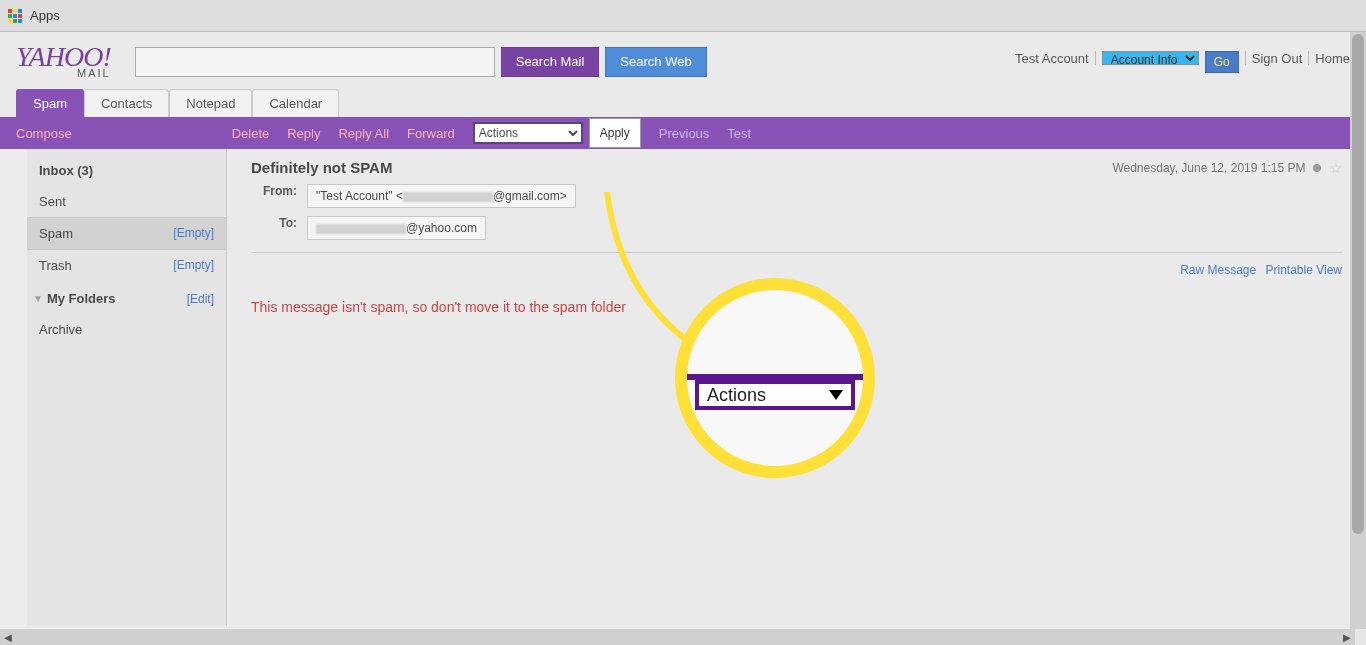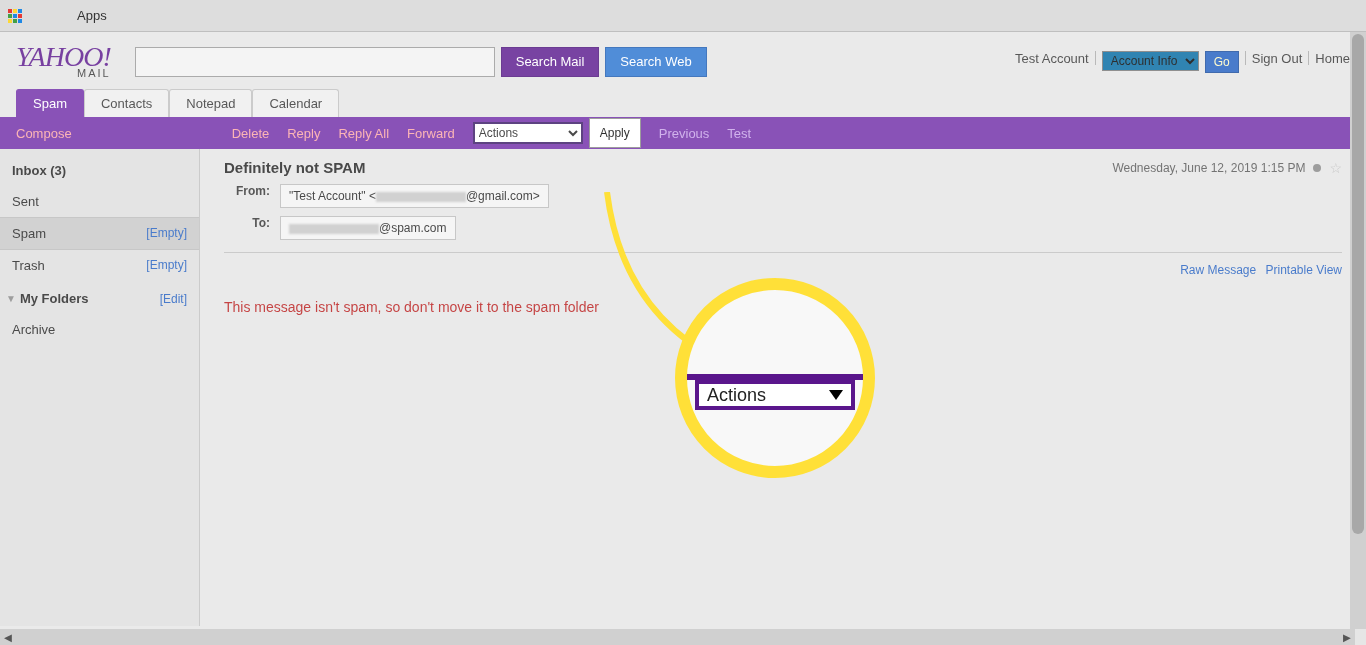--- a/index.html
+++ b/index.html
@@ -1,55 +1,55 @@
 <!DOCTYPE html>
 <html><head>
 <meta charset="utf-8">
 <style>
   * { box-sizing: border-box; margin: 0; padding: 0; }
   body { font-family: Arial, Helvetica, sans-serif; font-size: 13px; color: #222; background: #e6e6e6; width: 1366px; height: 645px; overflow: hidden; position: relative; }
 
   
-  .browser-bar { height: 32px; background: #dddddd; display: flex; align-items: center; padding: 0 8px; border-bottom: 1px solid #bfbfbf; gap: 47px; }
+  .browser-bar { height: 32px; background: #dddddd; display: flex; align-items: center; padding: 0 8px; border-bottom: 1px solid #bfbfbf; }
   .apps-icon { width: 14px; height: 14px; display: inline-flex; flex-wrap: wrap; gap: 1px; margin-right: 8px; }
   .apps-icon span { width: 4px; height: 4px; }
   .apps-label { font-size: 13px; color: #333; }
 
   .page { background: #e6e6e6; height: 597px; position: relative; }
 
   .header { display: flex; align-items: center; padding: 12px 16px 10px 16px; }
   .logo-wrap { display:flex; flex-direction:column; align-items:flex-start; margin-right:24px;}
   .logo { font-family: "Times New Roman", serif; font-weight: normal; font-size: 28px; color: #5a168c; letter-spacing: -1px; line-height: 0.9; font-style: italic;}
   .logo-sub { font-size: 11px; color: #333; letter-spacing: 2px; align-self:flex-end; margin-top:-2px;}
   .search-box { width: 360px; height: 30px; border: 1px solid #999; background: #f2f2f2; padding: 4px 6px; }
   .btn { height: 30px; padding: 0 14px; font-size: 13px; cursor: pointer; border: 1px solid #888; }
   .btn-purple { background: #5b1a8e; color: #fff; border: 1px solid #4b127a; margin-left: 6px;}
   .btn-blue { background: #2a74d0; color: #fff; border: 1px solid #1b5bb0; margin-left: 6px;}
   .header-right { margin-left: auto; display: flex; align-items: flex-start; gap: 6px; }
   .link { color: #333; cursor: pointer; }
-  .account-sel { border: 1px solid #777; background: #0369a1; height: 20px; font-size: 12px; padding:0 4px;}
-  .go-btn { background:#225fc0; color:#fef9c3; border:1px solid #164a9c; height:22px; padding:0 8px; font-size:12px; cursor:pointer;}
+  .account-sel { border: 1px solid #777; background: #0ea5e9; height: 14px; font-size: 12px; padding:0 4px;}
+  .go-btn { background:#225fc0; color:#fde047; border:1px solid #164a9c; height:22px; padding:0 8px; font-size:12px; cursor:pointer;}
   .vsep { width:1px; height:14px; background:#aaa; }
 
   
   .tabs { display:flex; padding-left:16px; }
   .tab { padding: 6px 16px; border:1px solid #c0c0c0; border-bottom:none; background:#eee; font-size:13px; color:#333; cursor:pointer; margin-right:0px; border-radius:3px 3px 0 0;}
   .tab.active { background:#6f2da8; color:#fff; border-color:#6f2da8; }
 
   
   .toolbar { height:32px; background:#6f2da8; color:#fff; display:flex; align-items:center; padding:0 16px; font-size:13px;}
   .tbtn { margin-right:18px; cursor:pointer; color:#fca5a5; }
   .tbtn.disabled{ color:#c7a2e8;}
   .compose { margin-right: 160px; }
   .actions-sel { background:#fff; border:2px solid #3a1a66; height:22px; width:110px; color:#222; font-size:12px;}
   .apply-btn { height:30px; padding:0 10px; background:#fff; border:1px solid #888; margin-left:6px; font-size:12px; cursor:pointer;}
 
   
   .content { display:flex; height:calc(597px - 32px - 32px - 56px); background:#e8e8e8; }
-  .sidebar { width:200px; border-right:1px solid #c0c0c0; padding:6px 0; background:#dedede;}
+  .sidebar { width:200px; border-right:1px solid #c0c0c0; padding:6px 0; background:#dedede;margin-left:27px;}
   .sb-item { display:flex; justify-content:space-between; padding:8px 12px; cursor:pointer; font-size:13px;}
   .sb-item.active{ background:#c8c8c8; border-top:1px solid #bbb; border-bottom:1px solid #bbb;}
   .sb-link { color:#225fc0; font-size:12px; }
   .sb-section { display:flex; align-items:center; padding:10px 12px 8px 6px; font-weight:bold; }
   .sb-caret { color:#888; margin-right:4px; font-size:10px;}
   .sb-edit{ margin-left:auto; color:#225fc0; font-size:12px; font-weight:normal; cursor:pointer;}
 
   .main { flex:1; background:#e6e6e6; padding: 10px 24px; position:relative;}
   .subject-row{ display:flex; align-items:center;}
   .subject { font-size:15px; font-weight:bold; }
@@ -184,21 +184,21 @@
       </div>
       <div class="meta-row">
         <span class="meta-label">From:</span>
         <span class="meta-box">
           <span>"Test Account" &lt;</span><span class="redact"></span><span>@gmail.com&gt;</span>
         </span>
       </div>
       <div class="meta-row">
         <span class="meta-label">To:</span>
         <span class="meta-box">
-          <span class="redact"></span><span>@spam.com</span>
+          <span class="redact"></span><span>@yahoo.com</span>
         </span>
       </div>
       <div class="divider">
         <div class="msg-links">
           <span>Raw Message</span>
           <span>Printable View</span>
         </div>
         <div class="body-text">This message isn't spam, so don't move it to the spam folder</div>
       </div>
     </div>

